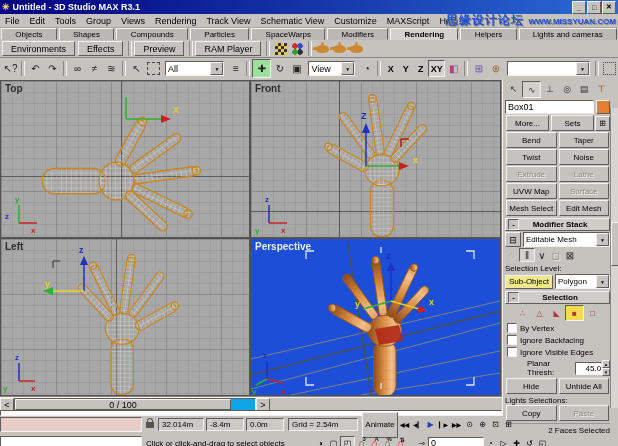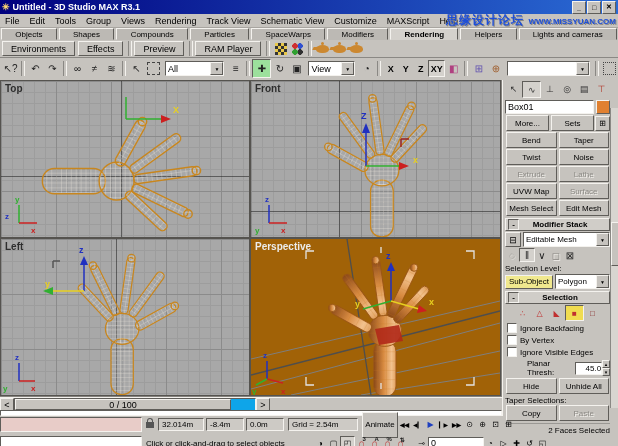--- a/index.html
+++ b/index.html
@@ -63,21 +63,21 @@
   .vp-grid{background-color:#a8a8a8;background-image:
       linear-gradient(to right,rgba(30,30,30,.55) 1px,transparent 1px),
       linear-gradient(to bottom,rgba(30,30,30,.55) 1px,transparent 1px),
       repeating-linear-gradient(to right,#8b8b8b 0 1px,transparent 1px 55px),
       repeating-linear-gradient(to bottom,#8b8b8b 0 1px,transparent 1px 55px),
       repeating-linear-gradient(to right,#9d9d9d 0 1px,transparent 1px 11px),
       repeating-linear-gradient(to bottom,#9d9d9d 0 1px,transparent 1px 11px);
       background-size:2px 100%,100% 2px,auto,auto,auto,auto;
       background-position:120px 0,0 95px,0 0,0 0,0 0,0 0;
       background-repeat:no-repeat,no-repeat,repeat,repeat,repeat,repeat}
-  .vp-persp{background:#a16207}
+  .vp-persp{background:#1d4ed8}
   .vplabel{position:absolute;left:4px;top:2px;font-weight:bold;font-size:10px;color:#2e2e2e;z-index:5}
   .vplabel.active{color:#ececec}
   .vp svg{position:absolute;left:0;top:0}
   
   #panel{top:80px;left:502px;width:116px;height:336px;background:#c6c3be;border-left:1px solid #f4f2ee;
          padding:1px 8px 0 2px;box-sizing:border-box}
   .ptabs{display:flex;height:17px;margin-bottom:2px}
   .ptab{flex:1;height:15px;display:flex;align-items:center;justify-content:center;font-size:9px;color:#333}
   .prow{display:flex;align-items:center;margin-bottom:1px}
   .pbtn{height:14px;flex:1;display:flex;align-items:center;justify-content:center;font-size:8px;margin:0 1px}
@@ -445,44 +445,44 @@
   </div>
   <div class="prow" style="justify-content:center">
     <span class="ibtn" style="width:17px;height:14px;color:#c03030;font-size:8px">∴</span>
     <span class="ibtn" style="width:17px;height:14px;color:#c03030;font-size:8px">△</span>
     <span class="ibtn" style="width:17px;height:14px;color:#c03030;font-size:8px">◣</span>
     <span class="ibtn s" style="width:17px;height:14px;color:#c03030;font-size:8px;background:#f0dc50">■</span>
     <span class="ibtn" style="width:17px;height:14px;color:#801818;font-size:8px">□</span>
   </div>
   <div class="cbrow">
     <span class="cb"></span>
-    <span style="font-size:8px">Ignore Backfacing</span>
+    <span style="font-size:8px">By Vertex</span>
   </div>
   <div class="cbrow">
     <span class="cb"></span>
-    <span style="font-size:8px">By Vertex</span>
+    <span style="font-size:8px">Ignore Backfacing</span>
   </div>
   <div class="cbrow">
     <span class="cb"></span>
     <span style="font-size:8px">Ignore Visible Edges</span>
   </div>
   <div class="prow" style="margin-top:1px">
     <span style="font-size:8px;margin-left:22px">Planar Thresh:</span>
     <span class="white" style="flex:1;height:11px;display:flex;align-items:center;padding-left:10px;margin-left:2px;font-size:8px">45.0</span>
     <span class="spin">
       <span class="r">▴</span>
       <span class="r">▾</span>
     </span>
   </div>
   <div class="prow">
     <span class="pbtn r">Hide</span>
     <span class="pbtn r">Unhide All</span>
   </div>
   <div style="height:10px;display:flex;align-items:center">
-    <span style="font-size:8px">Taper Selections:</span>
+    <span style="font-size:8px">Lights Selections:</span>
   </div>
   <div class="prow">
     <span class="pbtn r">Copy</span>
     <span class="pbtn r dis">Paste</span>
   </div>
   <div style="height:12px;display:flex;align-items:center;justify-content:flex-end;border-top:1px solid #9a9894;margin-top:2px">
     <span style="font-size:8px">2 Faces Selected</span>
   </div>
   <div class="vsb">
       <span class="thumb"></span>

